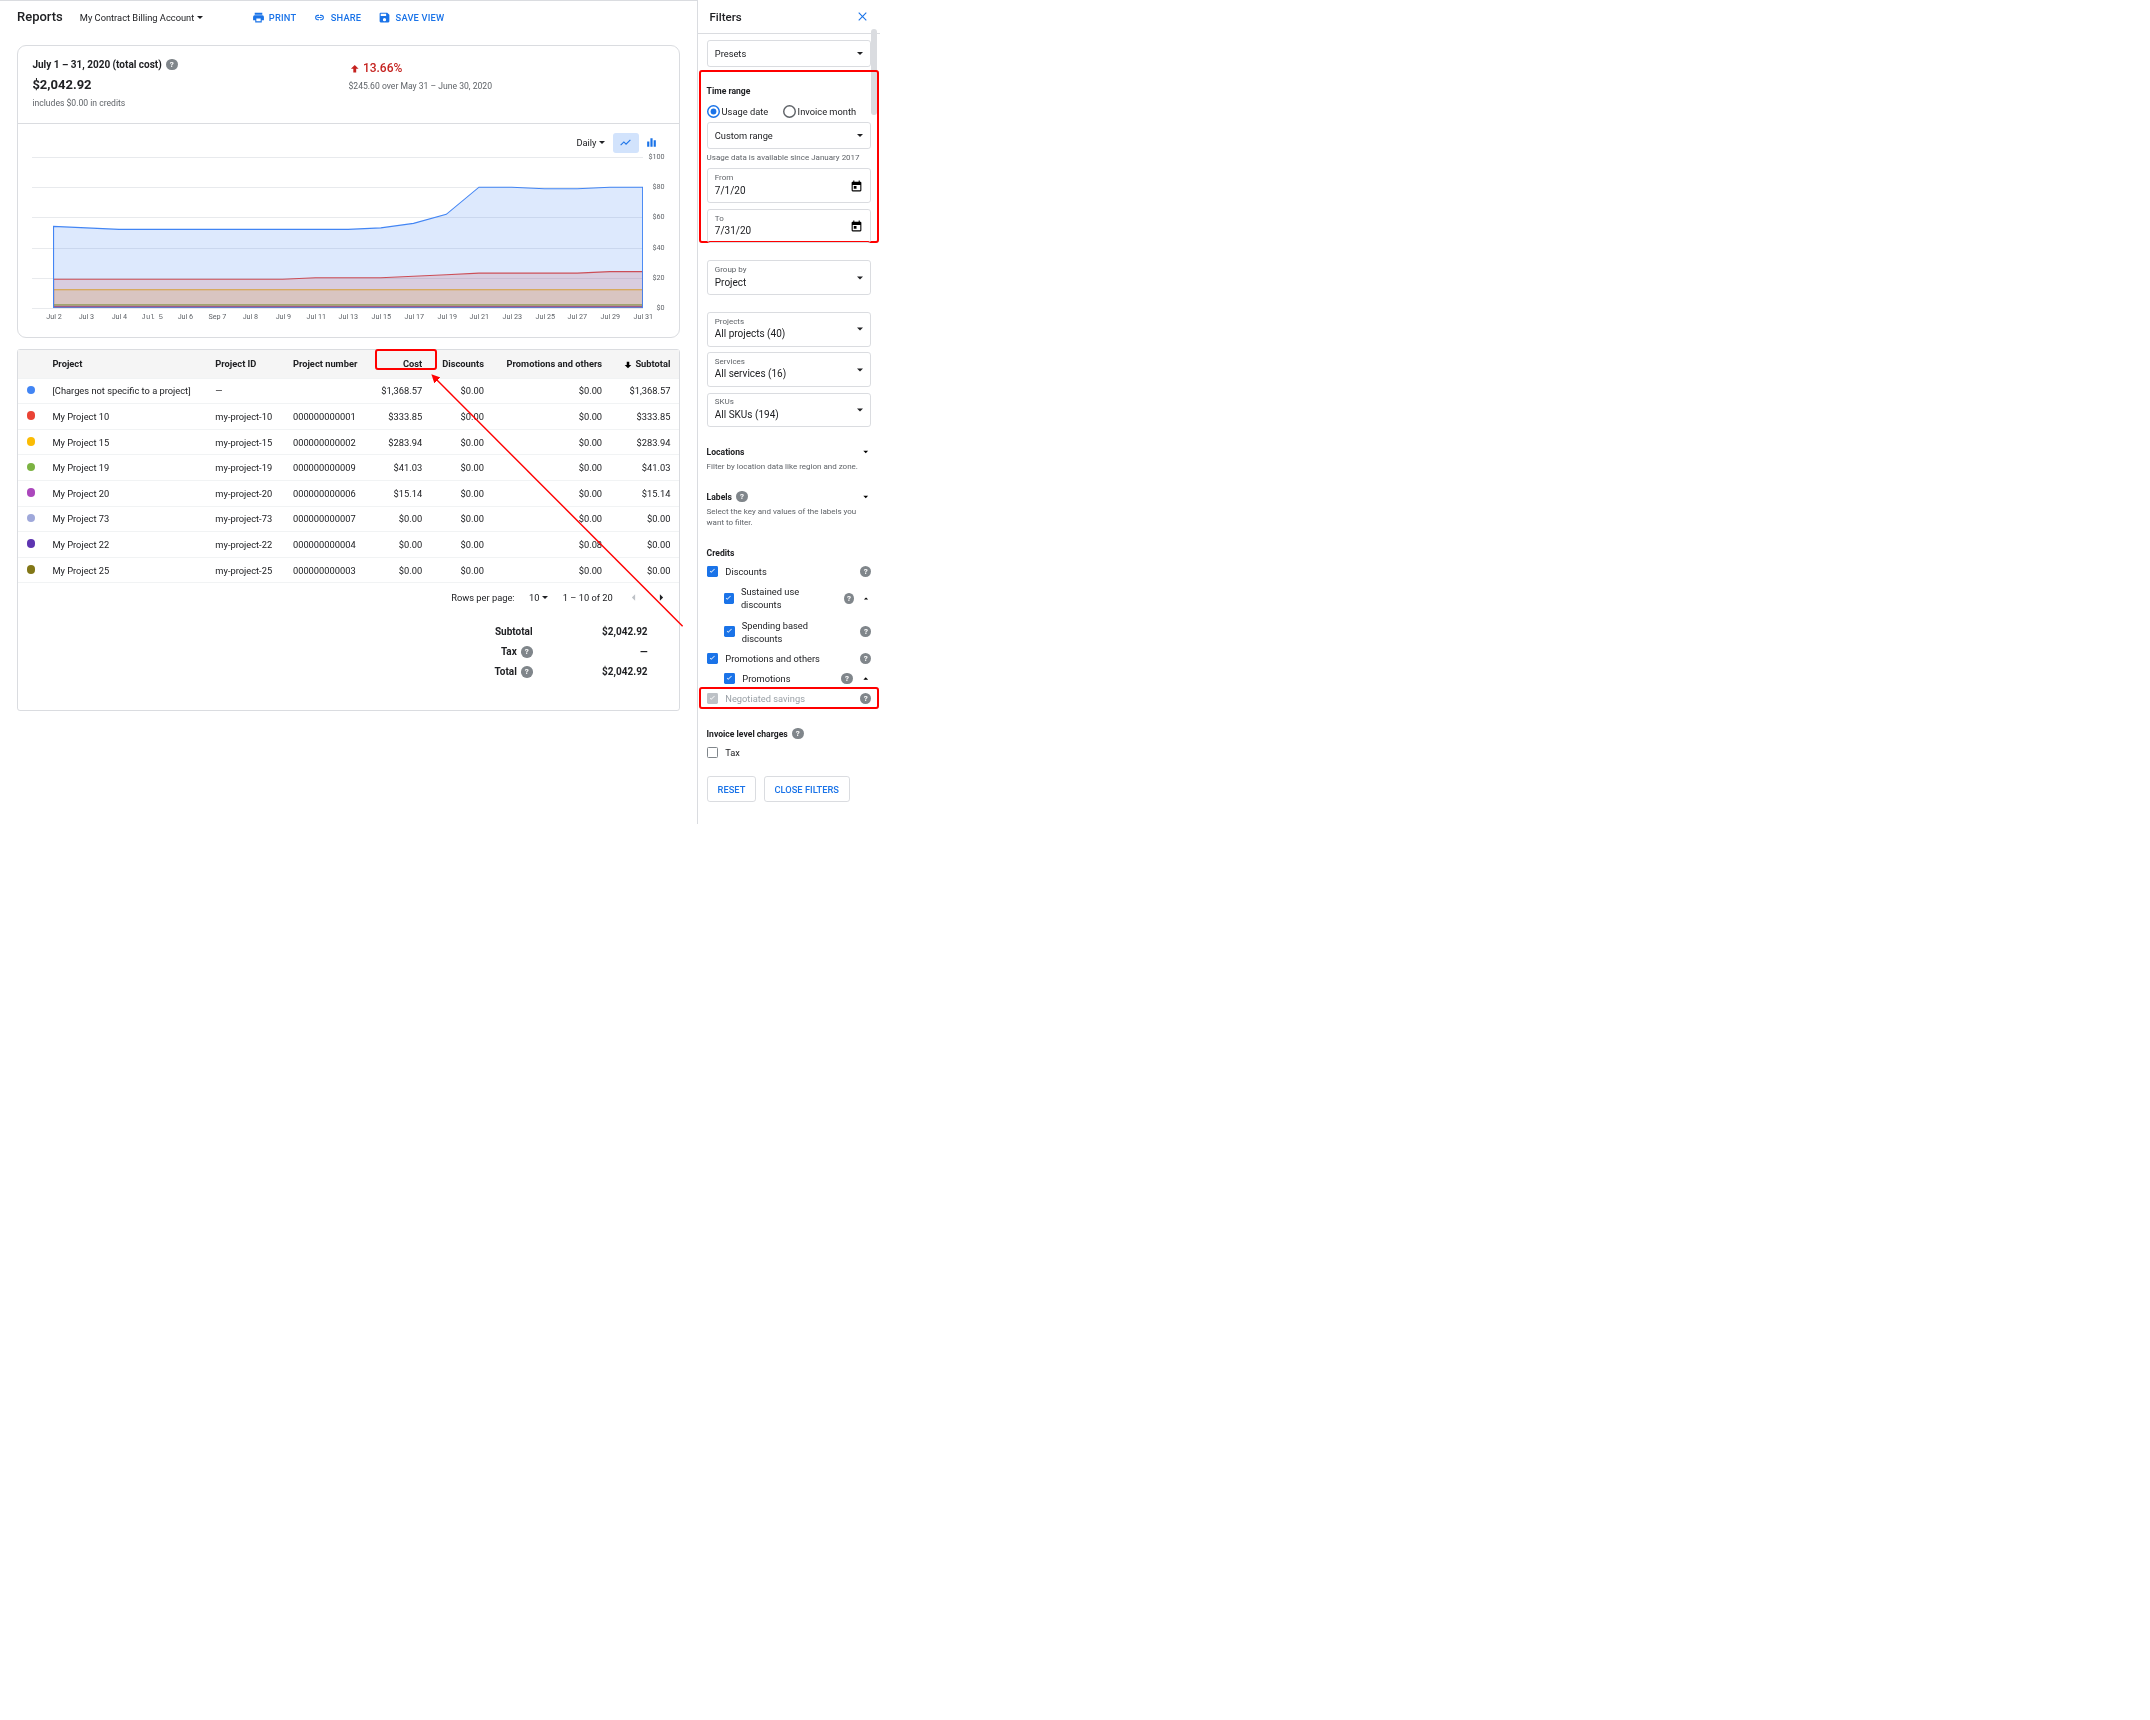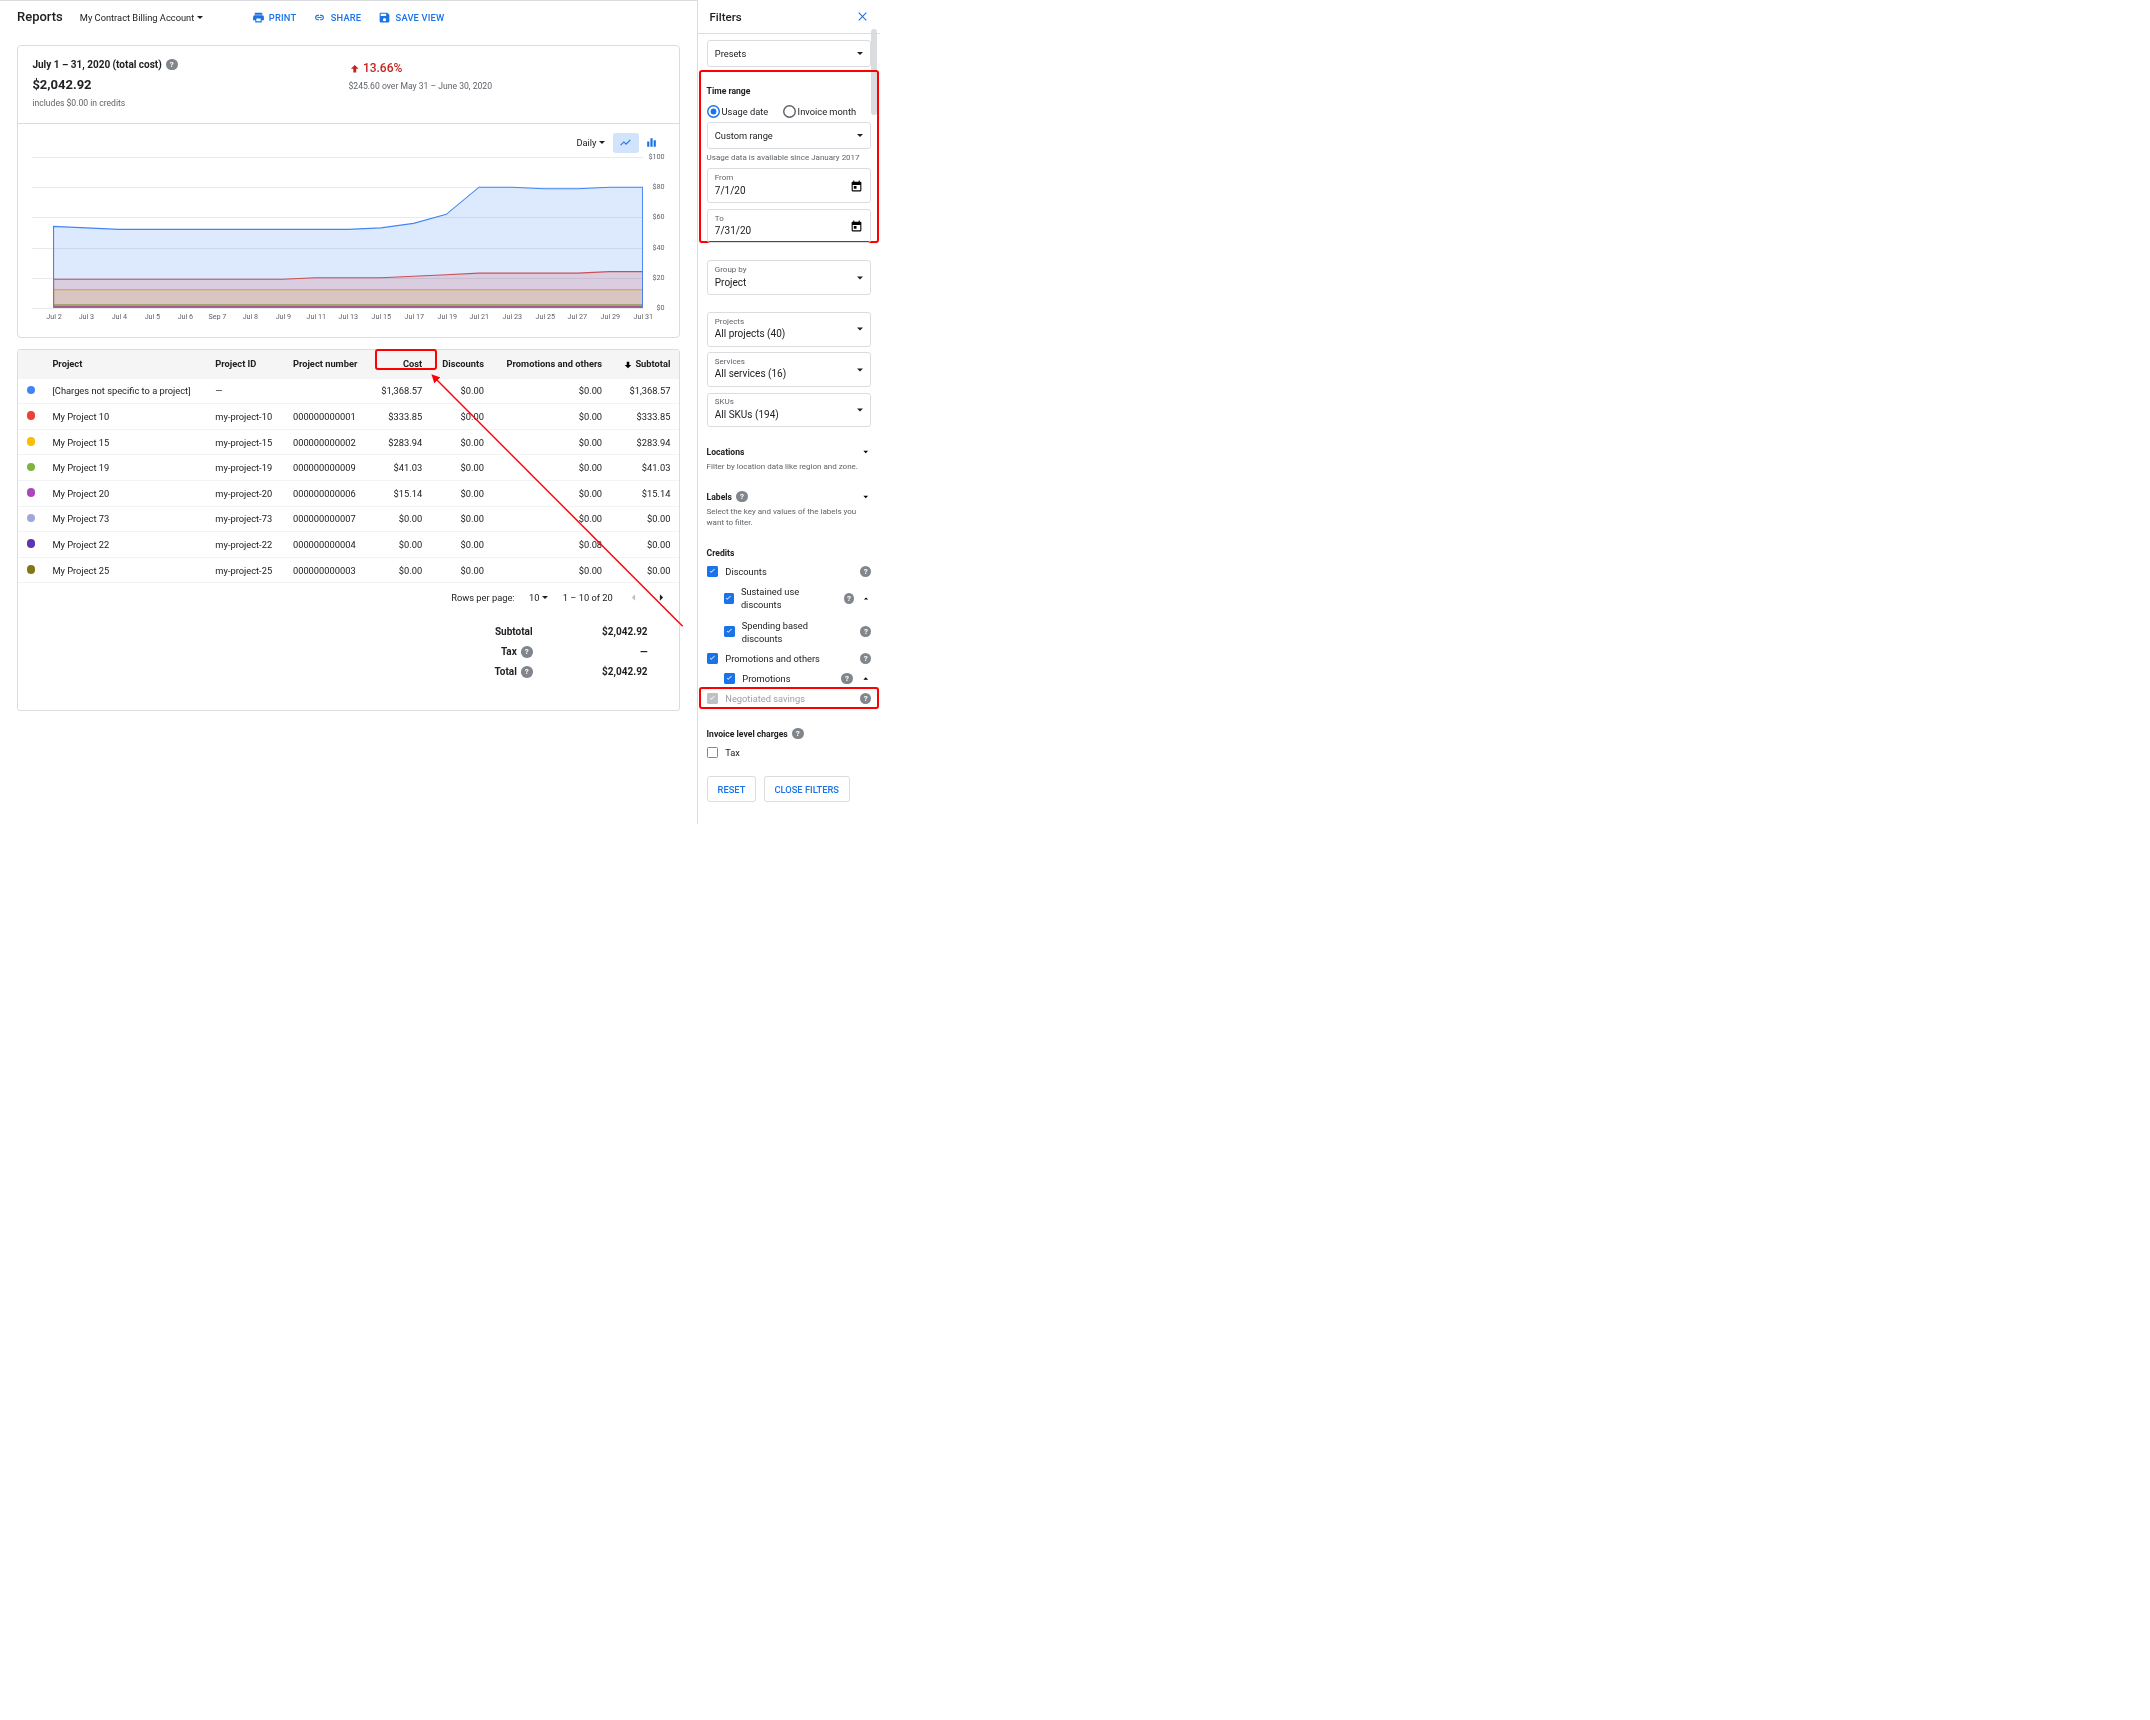--- a/index.html
+++ b/index.html
@@ -17,21 +17,21 @@
     margin:0;font-family:Roboto,Arial,sans-serif;font-size:9.3px;color:var(--text);
     background:#fff; line-height:1.4;
   }
   .app{display:flex;width:880px;}
   .main{flex:1;border-top:0.7px solid var(--border);position:relative;}
   .topbar{display:flex;align-items:center;gap:17px;padding:7.2px 17px;}
   .topbar h1{font-size:13px;font-weight:500;margin:0;}
   .account-picker{display:flex;align-items:center;gap:2.9px;font-size:9.3px;color:var(--text);cursor:pointer;}
   .toolbar-btn{display:flex;align-items:center;gap:4.3px;color:var(--blue);font-weight:500;font-size:9.3px;cursor:pointer;letter-spacing:0.2px;}
   .toolbar-btn svg{fill:var(--blue);}
-  .card{margin:11.5px 17px;border:0.7px solid var(--border);border-radius:4px;padding:0;background:#fff;}
+  .card{margin:11.5px 17px;border:0.7px solid var(--border);border-radius:9px;padding:0;background:#fff;}
   .summary{display:flex;padding:11.5px 14.4px 14.4px;border-bottom:0.7px solid var(--border);}
   .summary-col{flex:0 0 50%;}
   .summary h2{font-size:10px;font-weight:700;margin:0 0 4.3px;display:flex;align-items:center;gap:4.3px;}
   .summary .big{font-size:13px;font-weight:700;}
   .summary .sub{font-size:8.6px;color:var(--text2);margin-top:2.9px;}
   .delta{color:var(--red);font-weight:500;display:flex;align-items:center;gap:2.9px;font-size:12px;margin-top:2.9px;}
   .chart-zone{padding:8.6px 14.4px 14.4px;}
   .chart-tools{display:flex;justify-content:flex-end;align-items:center;gap:7.2px;margin-bottom:4.3px;}
   .daily-picker{display:flex;align-items:center;gap:2.9px;font-size:9.3px;cursor:pointer;}
   .mode-toggle{display:flex;align-items:center;}
@@ -168,21 +168,21 @@
             <div class="ylab" style="top: 60px;">$60</div>
             <div class="grid-line" style="top: 91px;"></div>
             <div class="ylab" style="top: 91px;">$40</div>
             <div class="grid-line" style="top: 121px;"></div>
             <div class="ylab" style="top: 121px;">$20</div>
             <div class="grid-line" style="top: 151px;"></div>
             <div class="ylab" style="top: 151px;">$0</div>
             <div class="xlab" style="left: 21.6px;">Jul 2</div>
             <div class="xlab" style="left: 54px;">Jul 3</div>
             <div class="xlab" style="left: 87px;">Jul 4</div>
-            <div class="xlab" style="left: 120px;">Jul 5</div>
+            <div class="xlab" style="left: 120px; font-family: Liberation Mono, monospace;">Jul 5</div>
             <div class="xlab" style="left: 153px;">Jul 6</div>
             <div class="xlab" style="left: 185px;">Sep 7</div>
             <div class="xlab" style="left: 218px;">Jul 8</div>
             <div class="xlab" style="left: 251px;">Jul 9</div>
             <div class="xlab" style="left: 284px;">Jul 11</div>
             <div class="xlab" style="left: 316px;">Jul 13</div>
             <div class="xlab" style="left: 349px;">Jul 15</div>
             <div class="xlab" style="left: 382px;">Jul 17</div>
             <div class="xlab" style="left: 415px;">Jul 19</div>
             <div class="xlab" style="left: 447px;">Jul 21</div>

